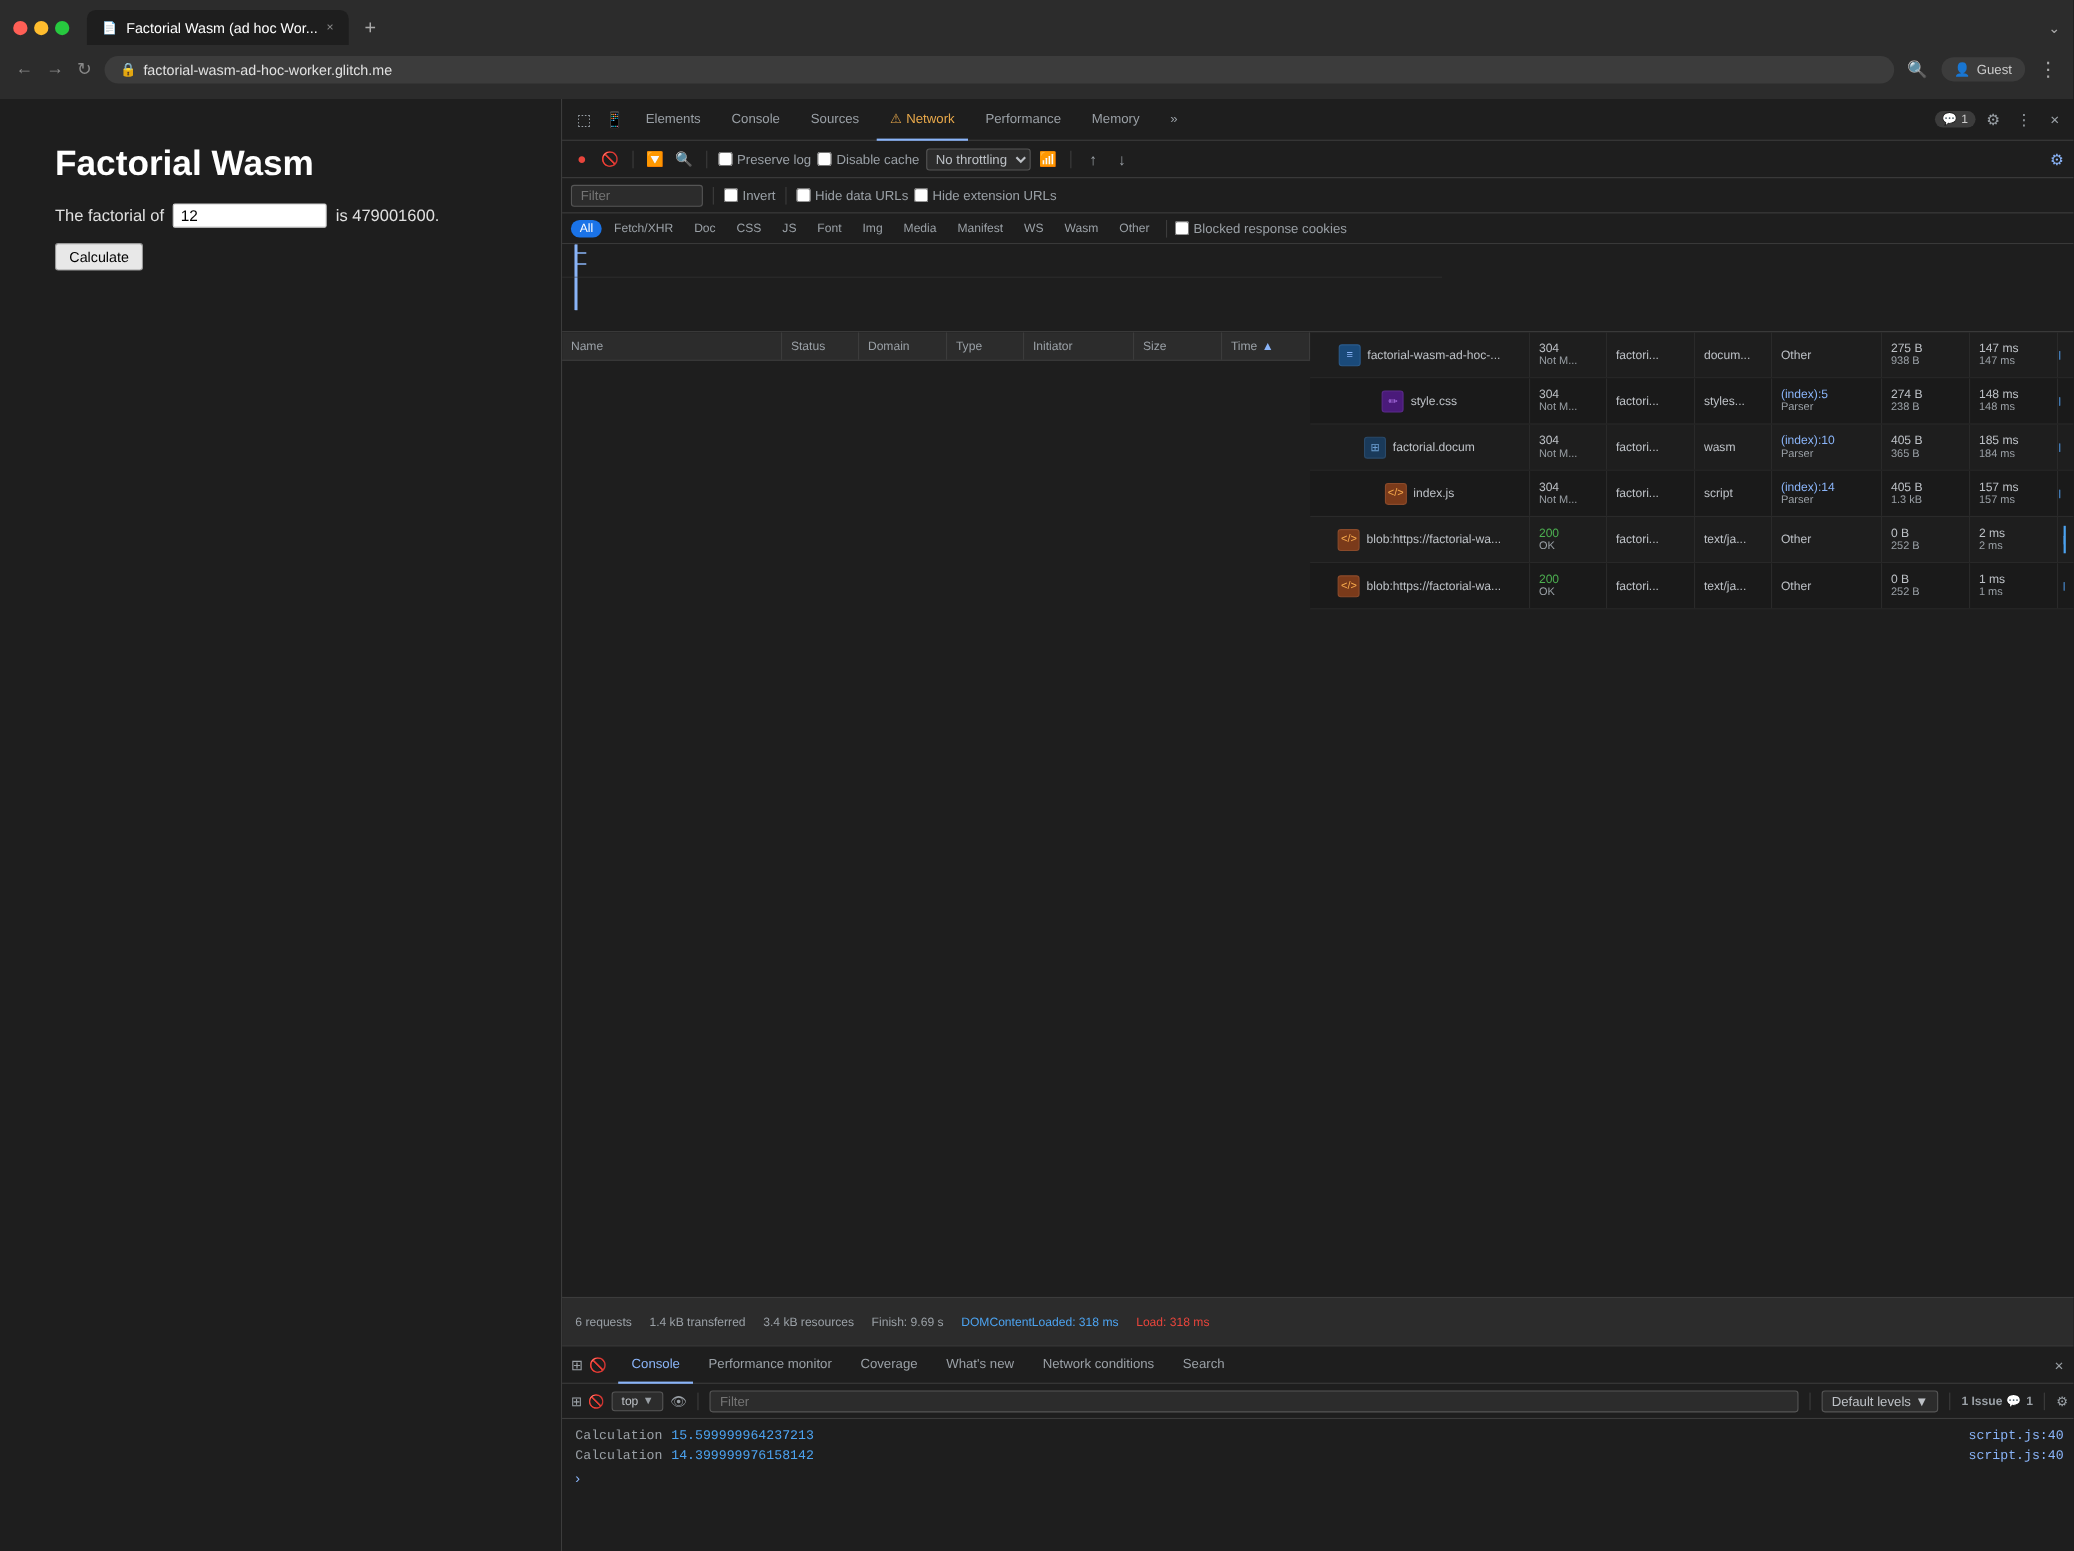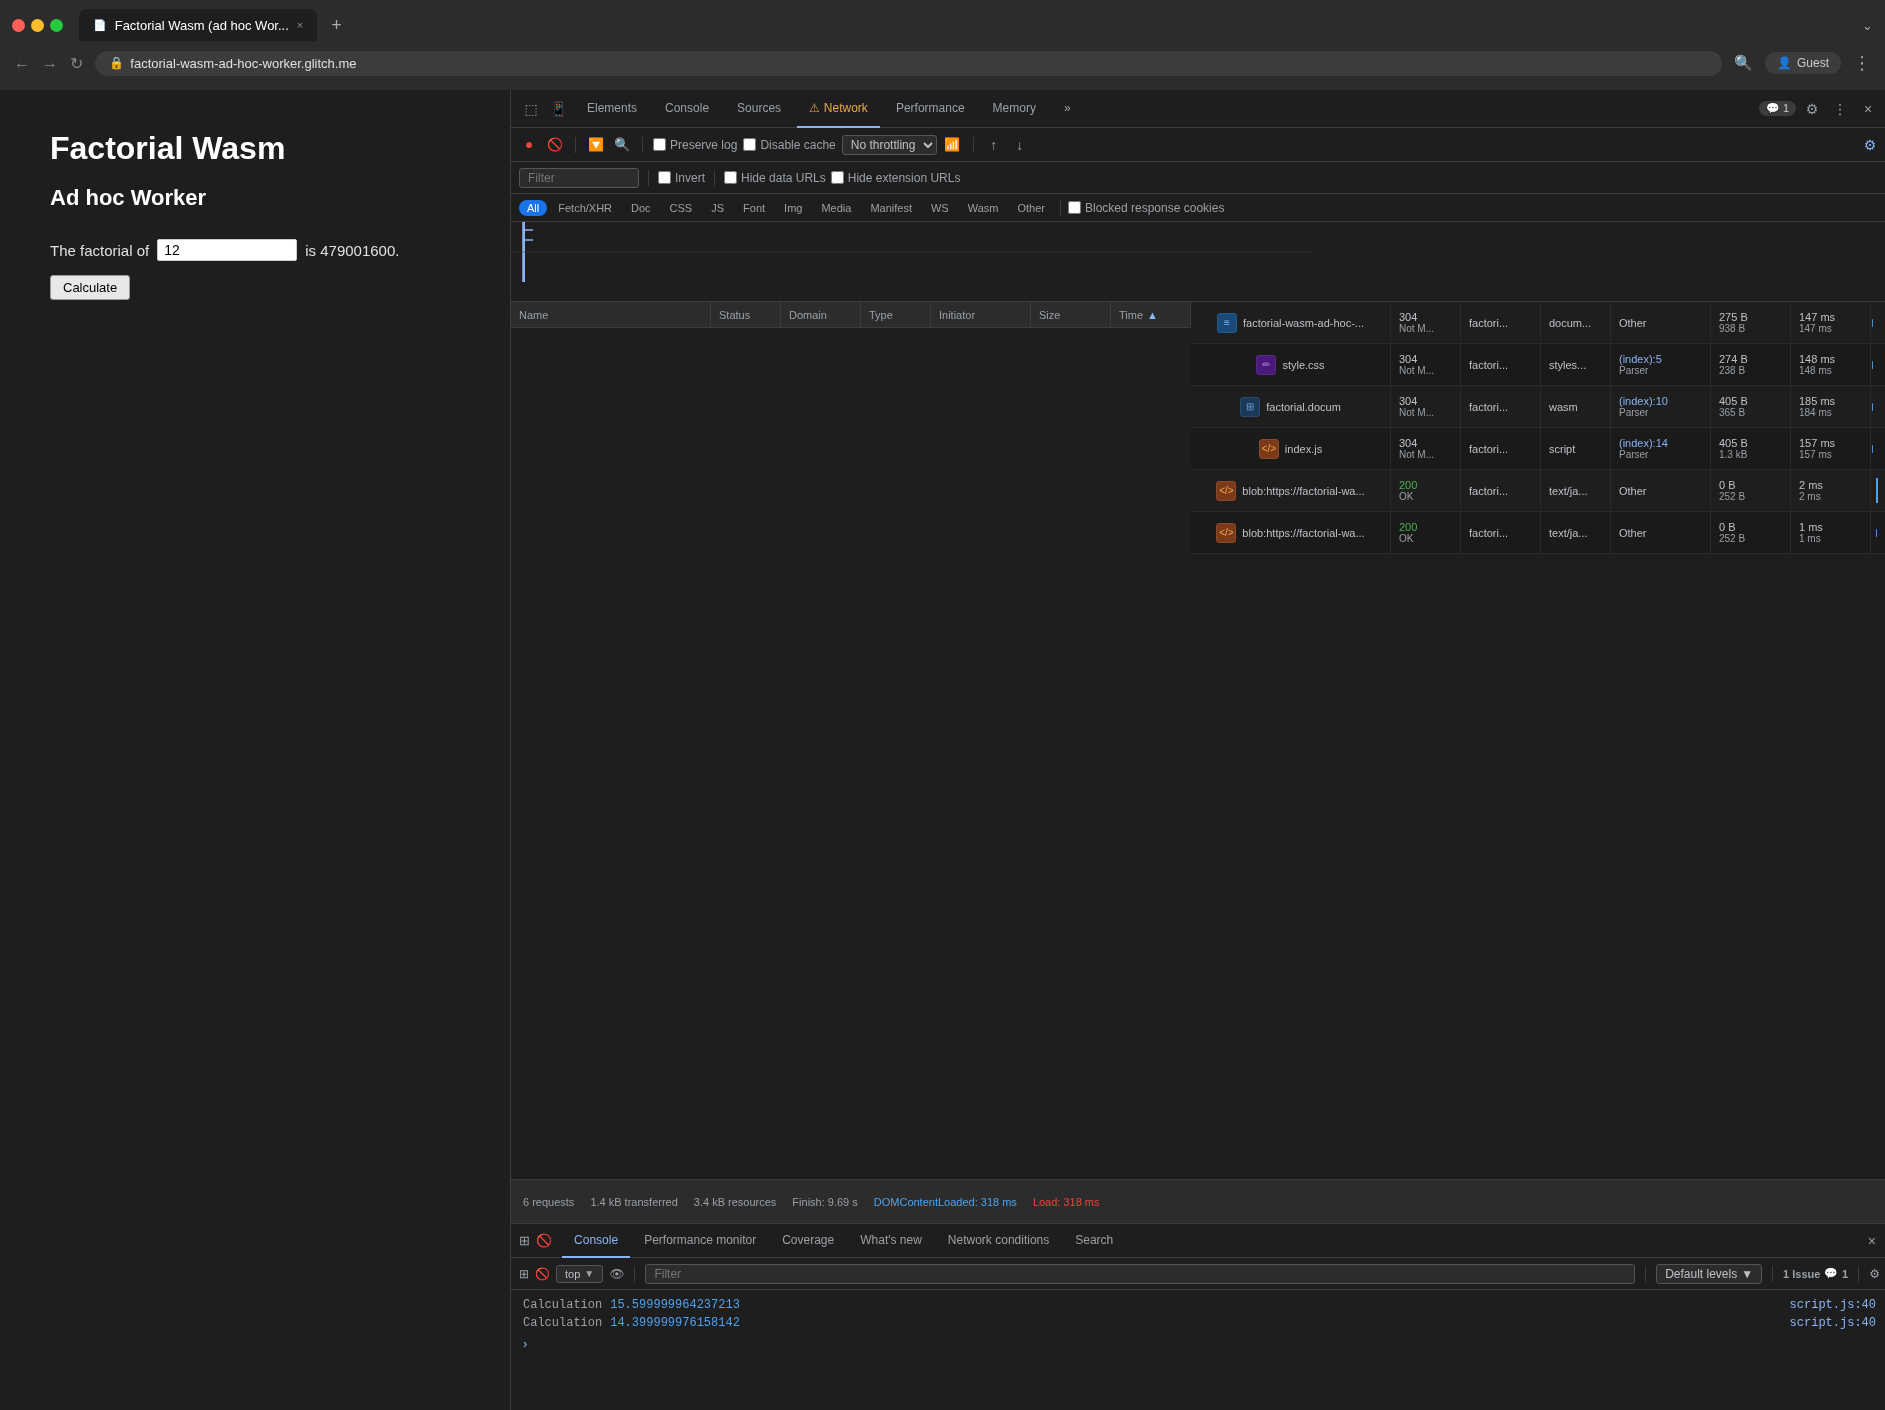--- a/index.html
+++ b/index.html
@@ -597,21 +597,20 @@
       <span>Guest</span>
     </div>
     <span class="more-btn">⋮</span>
   </div>
 </div>
 
 <div class="main-area">
 
   <div class="page-content">
     <h1 class="page-title">Factorial Wasm</h1>
-    <h2 class="page-subtitle">Ad hoc Worker</h2>
     <div class="factorial-row">
       <span>The factorial of</span>
       <input class="factorial-input" type="text" value="12" style="">
       <span>is 479001600.</span>
     </div>
     <button class="calculate-btn">Calculate</button>
   </div>
 
   <div class="devtools">
 

